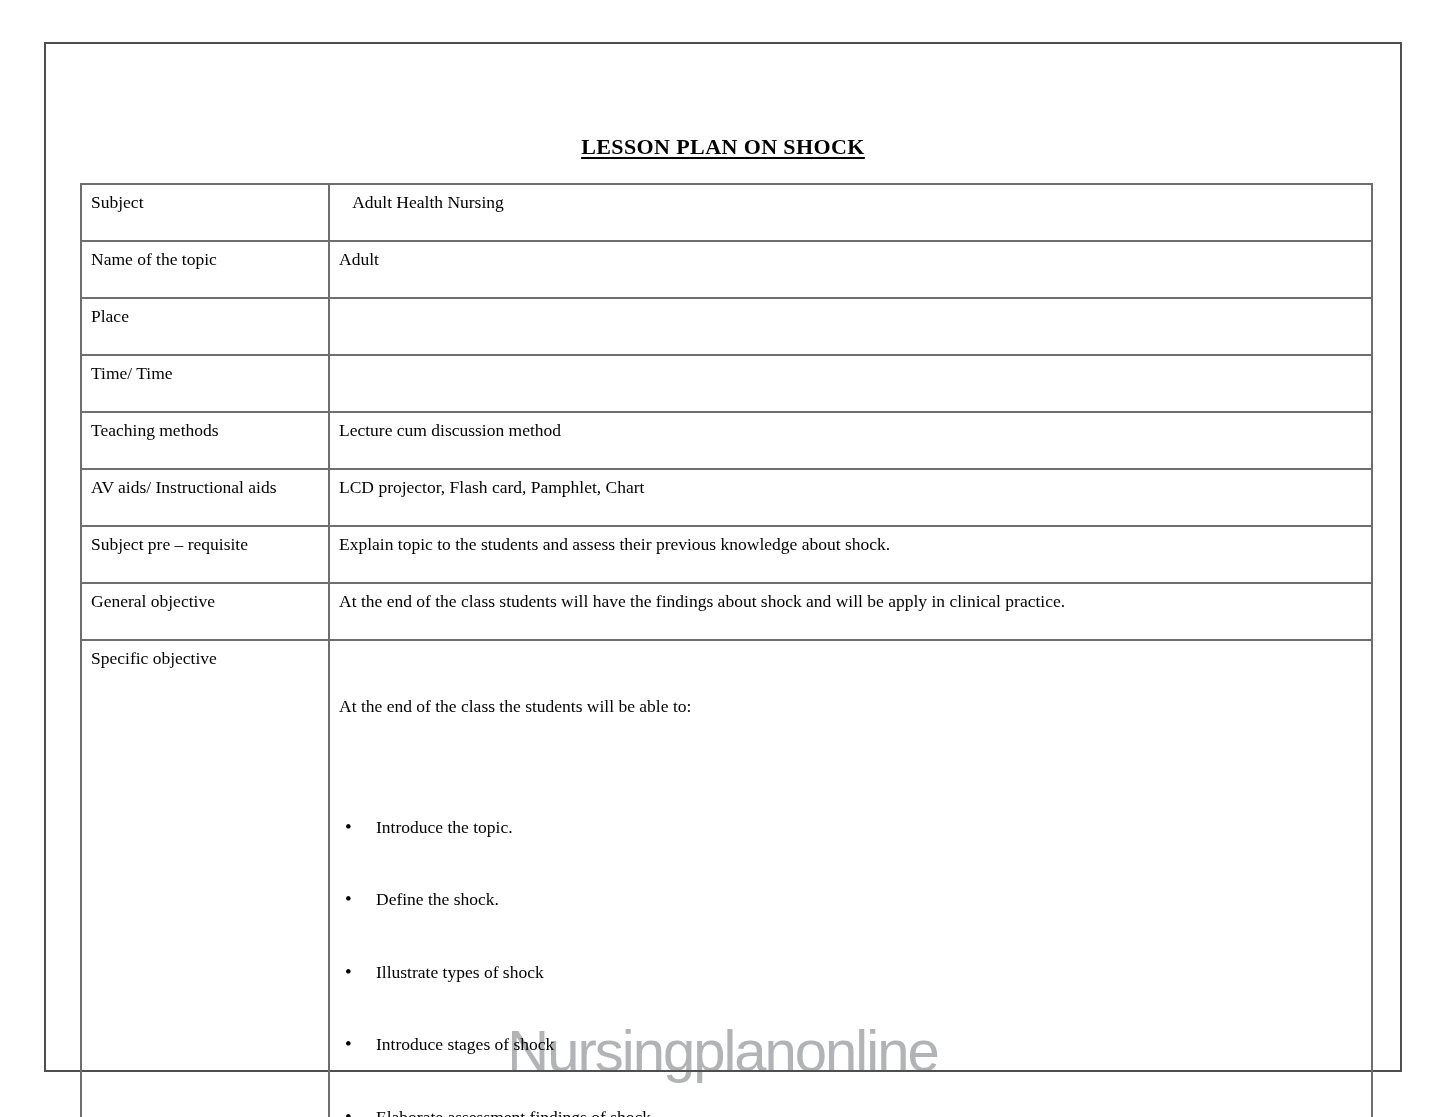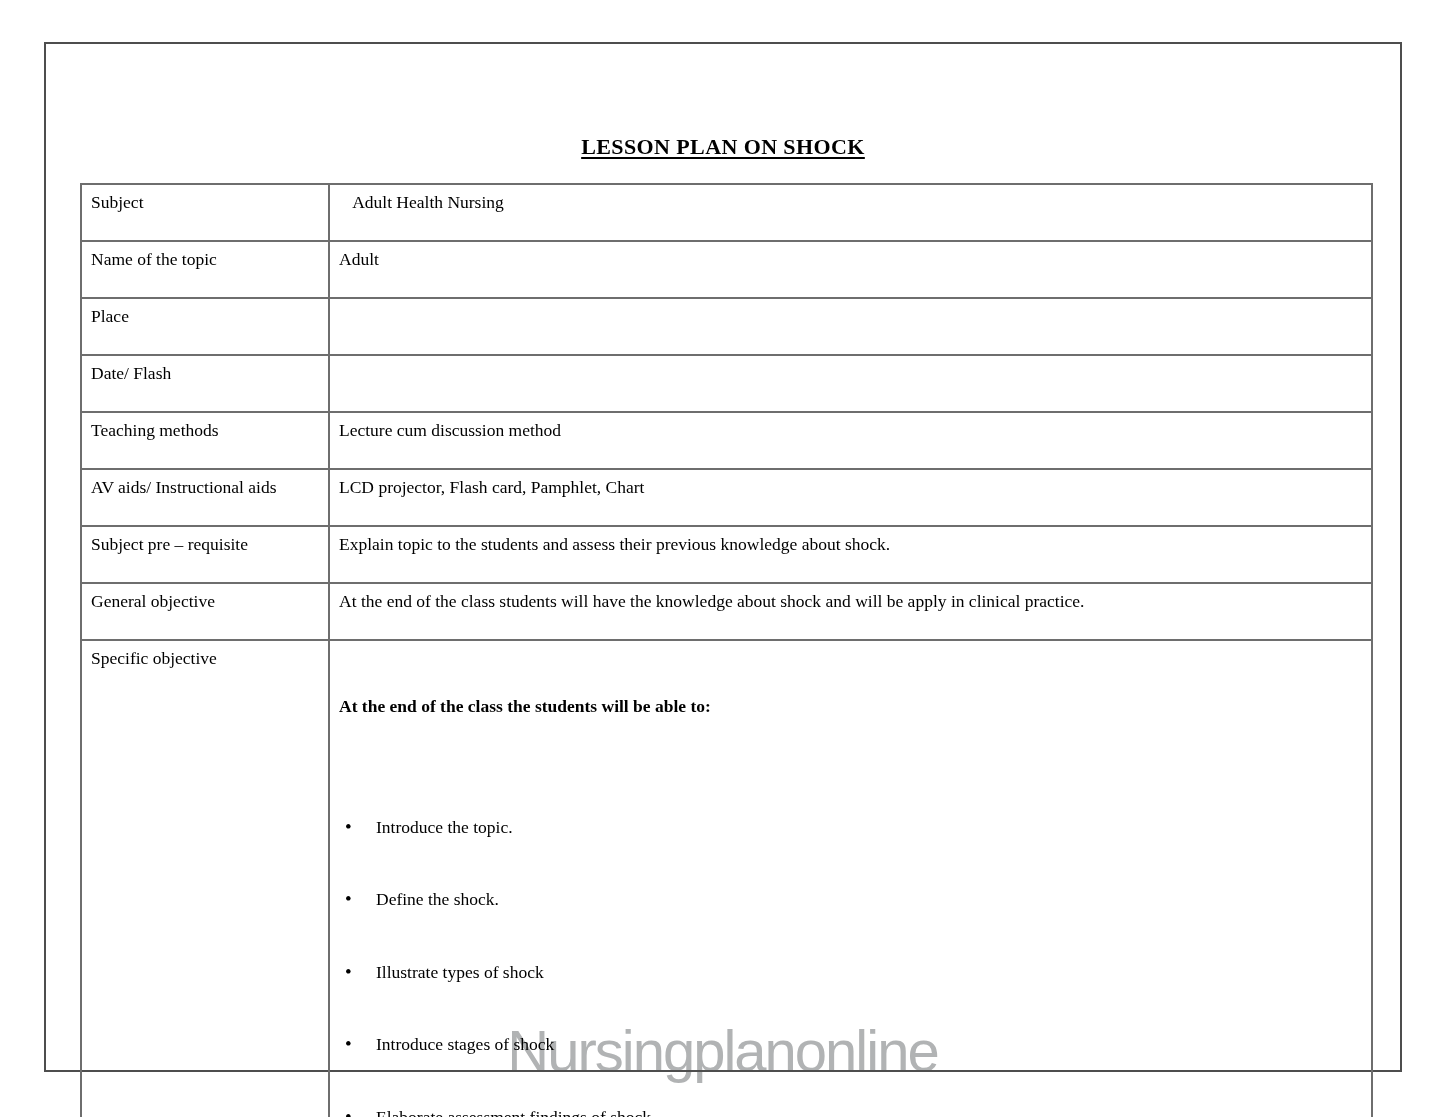--- a/index.html
+++ b/index.html
@@ -86,21 +86,21 @@
     position: relative;
     padding-left: 37px;
     line-height: 24.5px;
   }
   .bullets li::before {
     content: "\2022";
     position: absolute;
     left: 6px;
     font-size: 19px;
   }
-  .objectives-intro { line-height: 24.5px; font-weight: bold; }
+  .objectives-intro { line-height: 24.5px; }
 </style>
 </head>
 <body>
 
 <div class="watermark">Nursingplanonline</div>
 
 <div class="page">
 
   <h1 class="title">LESSON PLAN ON SHOCK</h1>
 
@@ -116,38 +116,38 @@
       </tr>
       <tr class="std">
         <td>Name of the topic</td>
         <td>Adult</td>
       </tr>
       <tr class="std">
         <td>Place</td>
         <td></td>
       </tr>
       <tr class="std">
-        <td>Date/ Flash</td>
+        <td>Time/ Time</td>
         <td></td>
       </tr>
       <tr class="std">
         <td>Teaching methods</td>
         <td>Lecture cum discussion method</td>
       </tr>
       <tr class="std">
         <td>AV aids/ Instructional aids</td>
         <td>LCD projector, Flash card, Pamphlet, Chart</td>
       </tr>
       <tr class="std">
         <td>Subject pre – requisite</td>
         <td>Explain topic to the students and assess their previous knowledge about shock.</td>
       </tr>
       <tr class="std">
         <td>General objective</td>
-        <td>At the end of the class students will have the knowledge about shock and will be apply in clinical practice.</td>
+        <td>At the end of the class students will have the findings about shock and will be apply in clinical practice.</td>
       </tr>
       <tr class="big">
         <td>Specific objective</td>
         <td>
           <div class="objectives-intro">At the end of the class the students will be able to:</div>
           <ul class="bullets">
             <li>Introduce the topic.</li>
             <li>Define the shock.</li>
             <li>Illustrate types of shock</li>
             <li>Introduce stages of shock</li>

